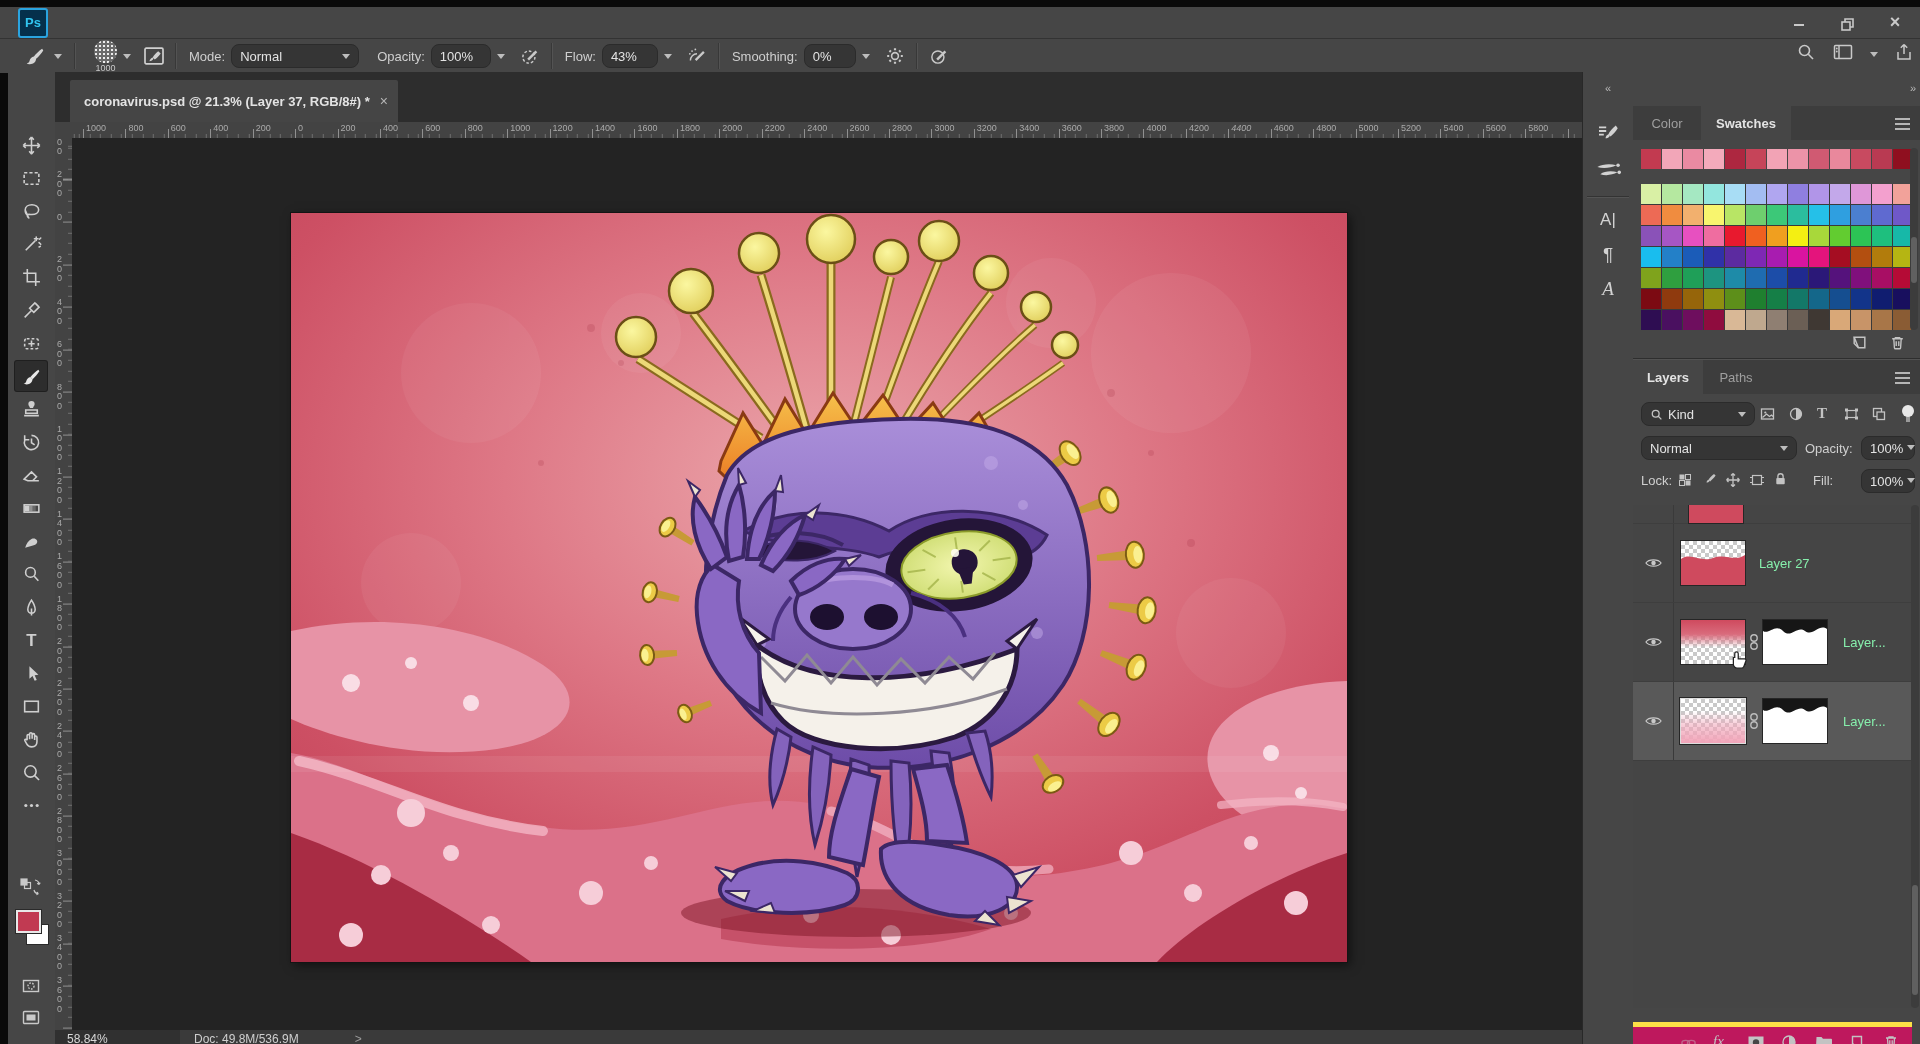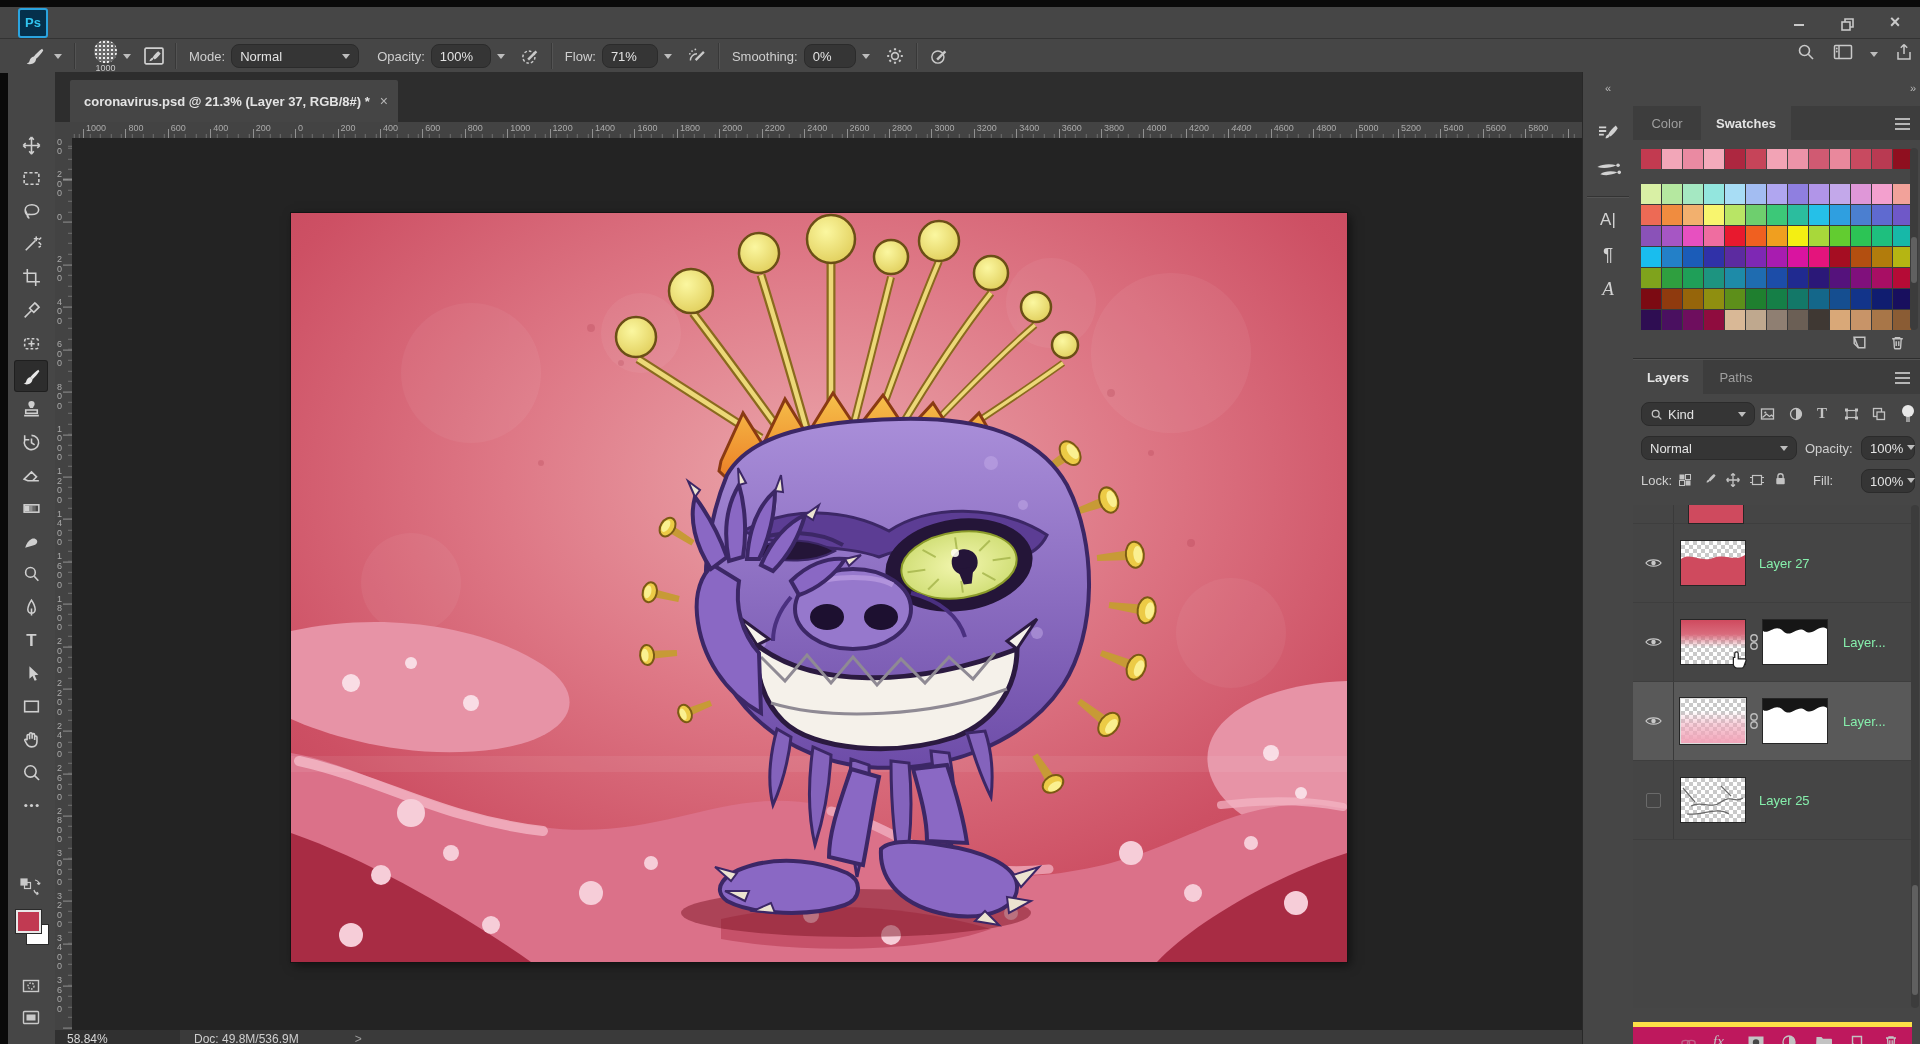--- a/index.html
+++ b/index.html
@@ -172,21 +172,21 @@
       </span>
     <div class="ob-icon" style="margin-left:8px">
       <svg width="22" height="22" viewBox="0 0 20 20" fill="none" stroke="#c9c9c9" stroke-width="1.3">
           <circle cx="9" cy="11" r="5.5" stroke-dasharray="2.4 1.8"></circle>
           <path d="M7.5 12.5L15 5l1.6 1.6-7.5 7.5z" fill="#c9c9c9" stroke="none"></path>
         </svg>
     </div>
     <div class="ob-sep"></div>
     <span class="ob-label">Flow:</span>
     <div class="field" style="width:38px">
-        <span>71%</span>
+        <span>43%</span>
       </div>
     <span class="chevbox">
         <span class="chev"></span>
       </span>
     <div class="ob-icon" style="margin-left:8px">
       <svg width="22" height="22" viewBox="0 0 20 20" fill="none" stroke="#c9c9c9" stroke-width="1.3">
           <path d="M4 14a6 6 0 0 1 6-6"></path>
           <path d="M8 13L15.5 5.5 17 7l-7.5 7.5z" fill="#c9c9c9" stroke="none"></path>
           <circle cx="3.5" cy="8" r=".8" fill="#c9c9c9" stroke="none"></circle>
           <circle cx="5.5" cy="5.5" r=".8" fill="#c9c9c9" stroke="none"></circle>
@@ -1052,31 +1052,20 @@
               <circle cx="5" cy="5" r="3.2"></circle>
               <circle cx="5" cy="13" r="3.2"></circle>
             </svg></div>
           <div class="lthumb" style="left: 130px; top: 17px; background: rgb(255, 255, 255);">
             <svg width="64" height="44" viewBox="0 0 64 44" style="position:absolute;left:0;top:0">
               <path d="M0 0h64v9c-8-6-14 8-22 2S28 19 20 11 6 15 0 11Z" fill="#161616"></path>
             </svg>
           </div>
           <div class="lname" style="left: 210px;">Layer...</div>
         </div>
-        <div class="lrow" style="height: 78px;">
-          <div class="eyecell">
-            <span class="eyebox"></span>
-          </div>
-          <div class="lthumb checker" style="left: 48px; top: 17px;">
-            <svg width="64" height="44" viewBox="0 0 64 44" style="position:absolute;left:0;top:0">
-              <path d="M2 10l12 14M10 28c10-6 20 4 30-4s14 2 22-4M6 36c14 2 30-8 42 0M40 8l10 10" fill="none" stroke="#6a6a6a" stroke-width="1.2"></path>
-            </svg>
-          </div>
-          <div class="lname" style="left: 126px;">Layer 25</div>
-        </div>
       </div>
 
     <div class="scrollbar" style="left:278px;top:399px;height:503px">
       <div class="scrollthumb" style="top:380px;height:110px"></div>
     </div>
 
     <div id="layers-footer">
       <div class="mini-icon" style="left:46px;top:8px;opacity:.45"><svg width="19" height="16" viewBox="0 0 18 16" fill="none" stroke="#c3c3c3" stroke-width="1.4">
             <ellipse cx="6.2" cy="8" rx="3.8" ry="2.6"></ellipse>
             <ellipse cx="11.8" cy="8" rx="3.8" ry="2.6"></ellipse>

